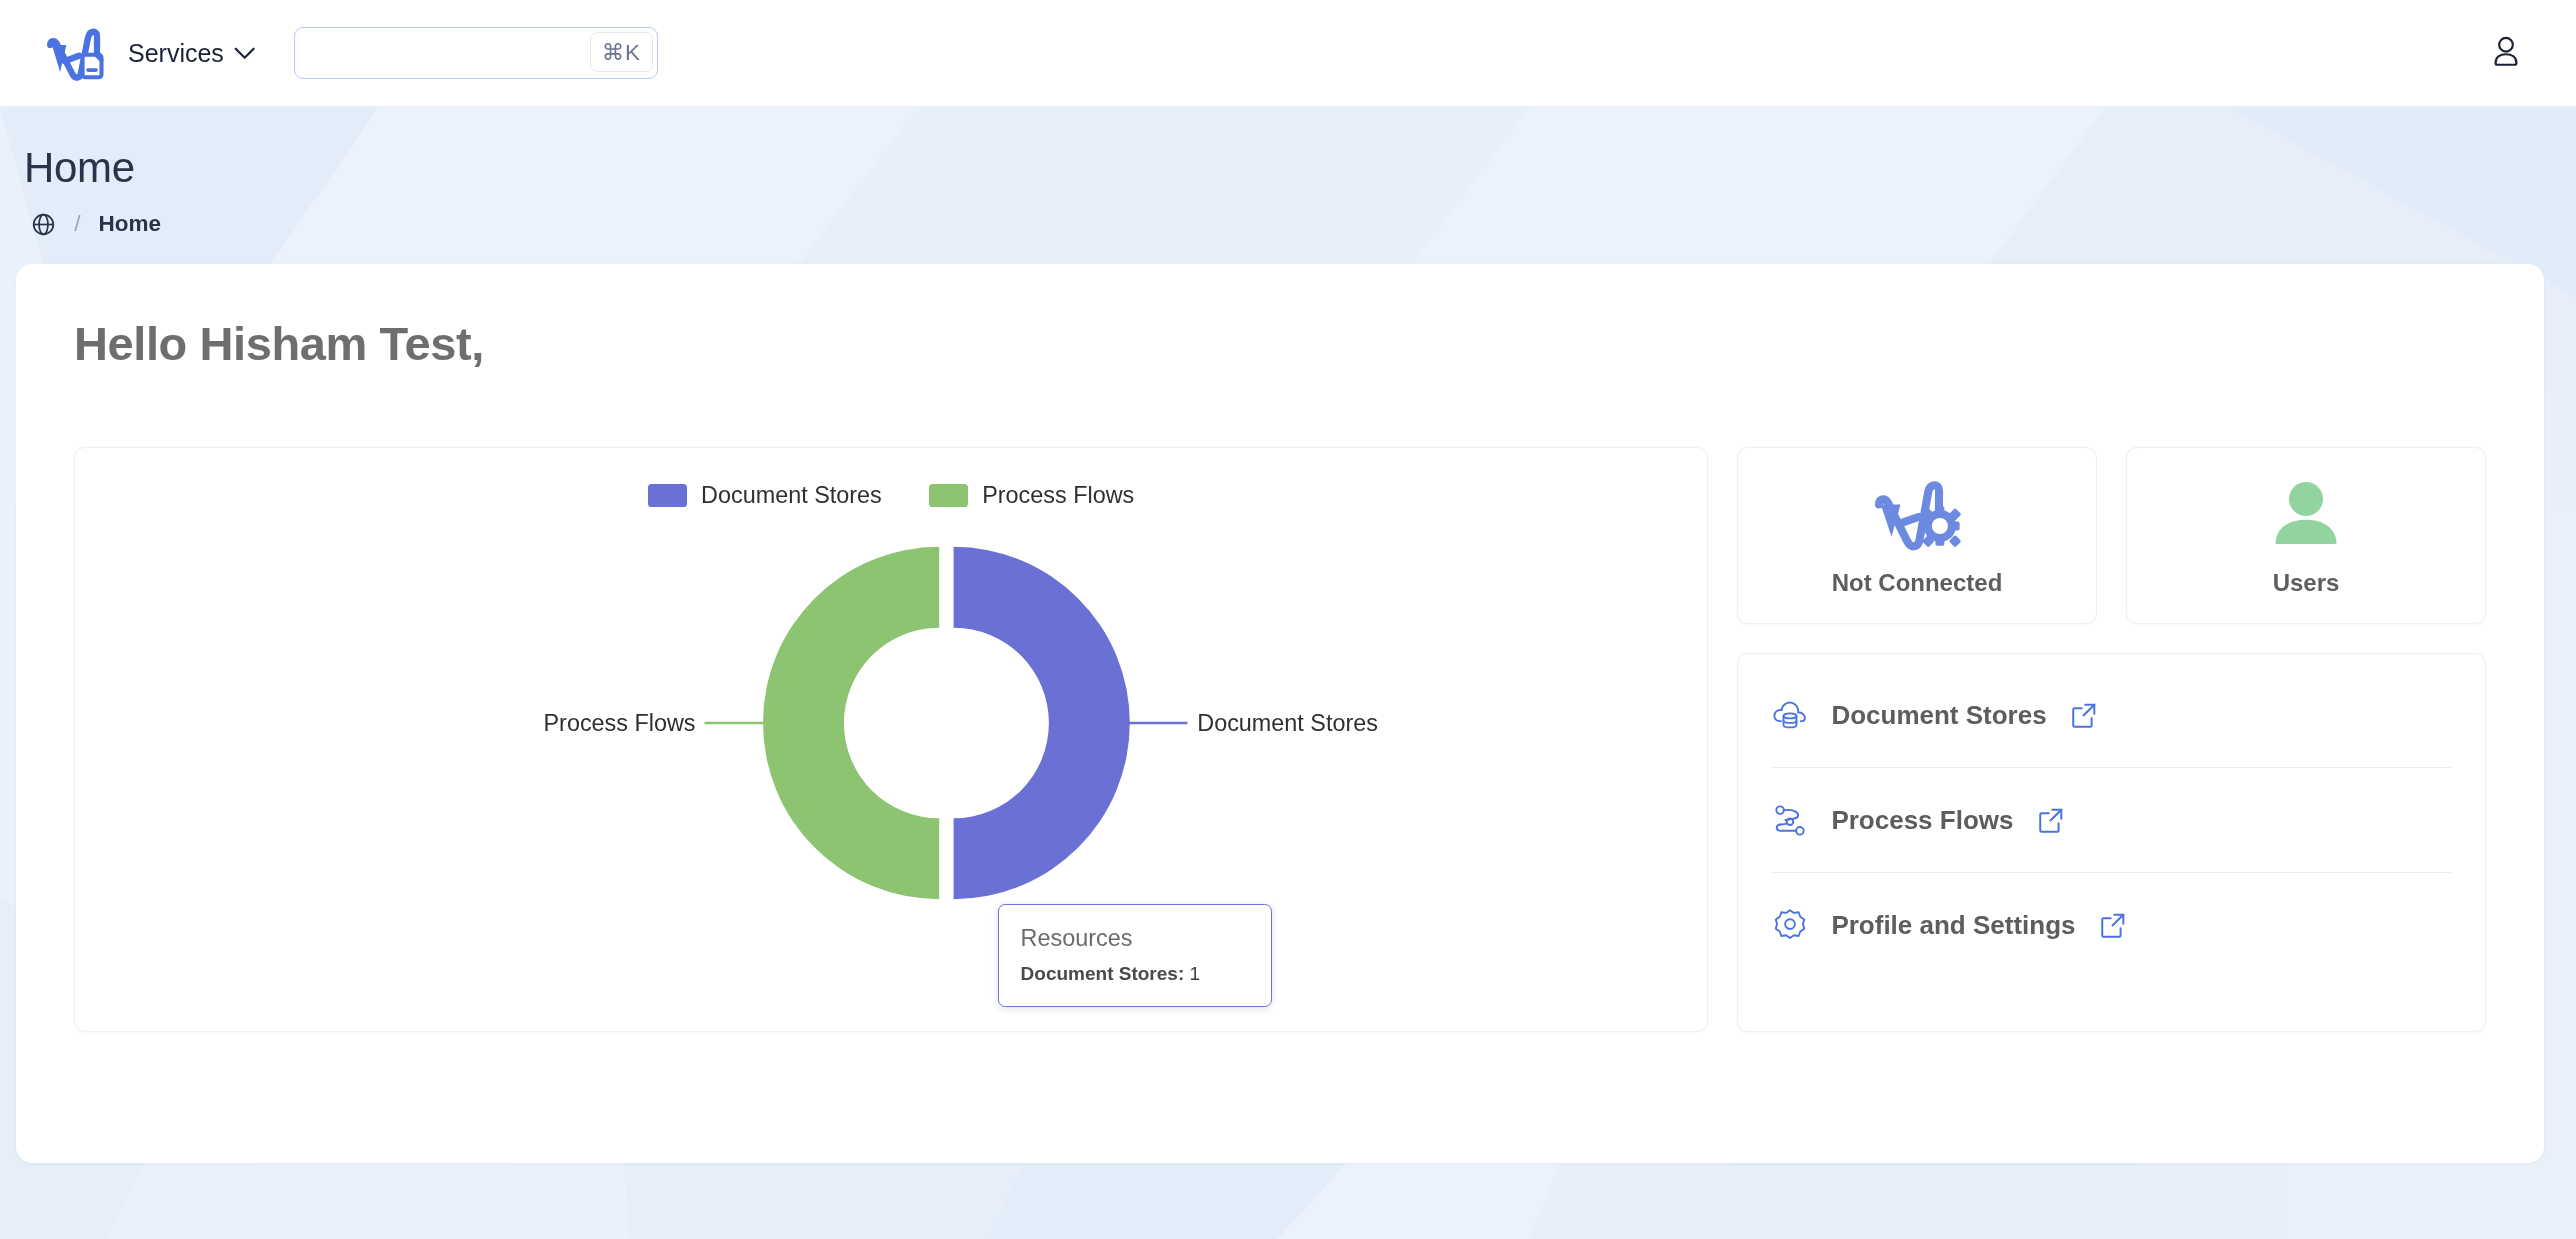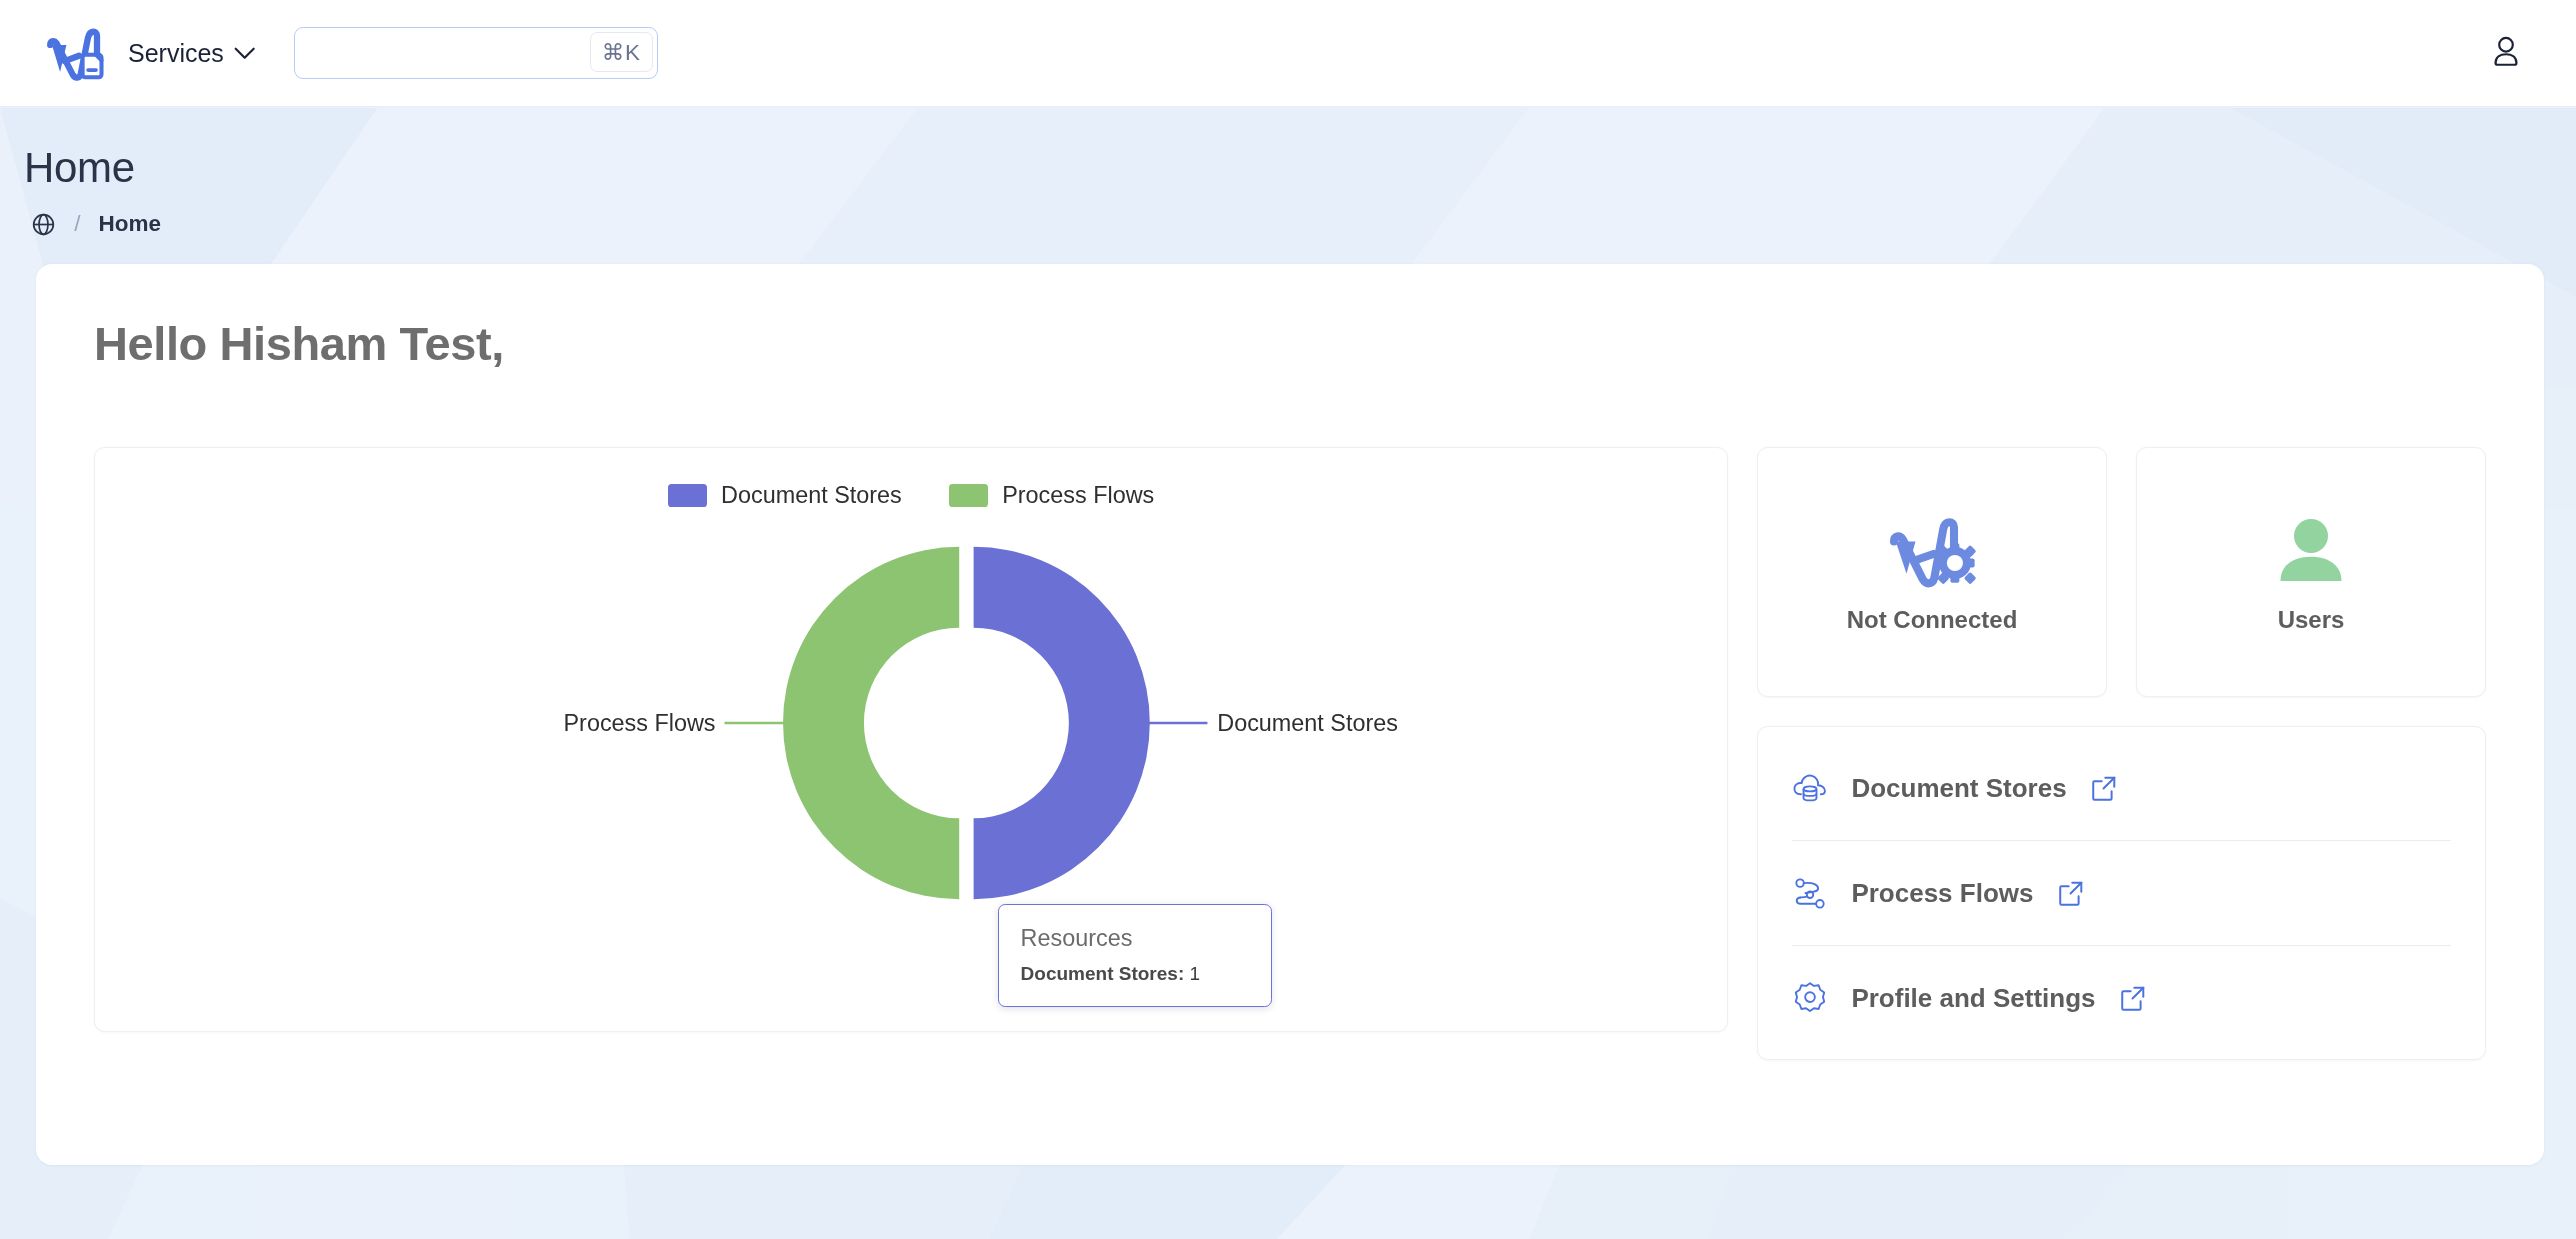--- a/index.html
+++ b/index.html
@@ -94,21 +94,21 @@
   #breadcrumb .bc-sep { color: #9aa4bd; font-size: 22.5px; }
   #breadcrumb .bc-current {
     font-size: 22.5px; font-weight: 700; color: #2b3348;
     cursor: pointer;
   }
 
   
   #main-panel {
     position: relative;
     z-index: 2;
-    margin: 27px 32px 0 36px;
+    margin: 27px 32px 0 16px;
     background: #ffffff;
     border-radius: 16px;
     box-shadow: 0 0.9px 2.7px rgba(30,50,90,.05);
     padding: 52px 58px 105px 58px;
     min-height: 899px;
   }
   #greeting {
     font-size: 47px;
     font-weight: 700;
     color: #6e6e6e;
@@ -174,21 +174,21 @@
     display: flex;
     flex-direction: column;
     gap: 29px;
   }
   #stat-row { display: flex; gap: 29px; }
   .stat-card {
     flex: 1;
     background: #fff;
     border: 0.9px solid #eceff5;
     border-radius: 10.8px;
-    height: 250px;
+    height: 177px;
     display: flex;
     flex-direction: column;
     align-items: center;
     justify-content: center;
     gap: 9px;
     box-shadow: 0 0.9px 1.8px rgba(40,60,100,.04);
     cursor: pointer;
   }
   .stat-label {
     font-size: 24px; font-weight: 700; color: #5d5d5d;

